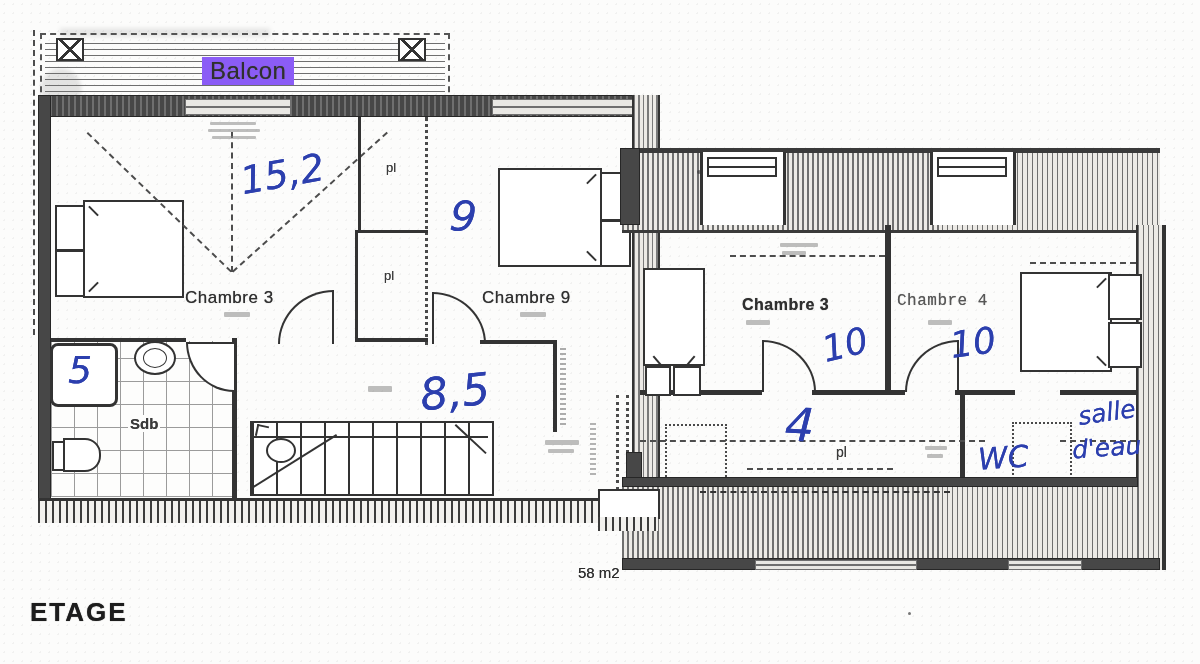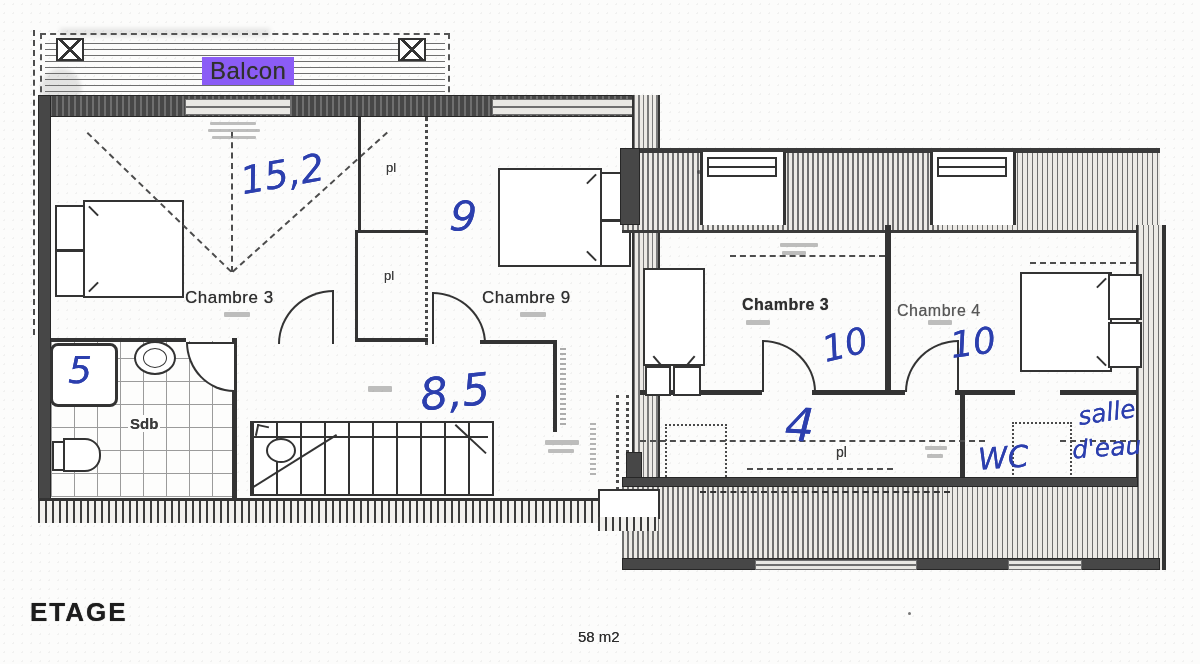--- a/index.html
+++ b/index.html
@@ -177,21 +177,21 @@
   </div>
   <div class="abs box" style="left:645px;top:366px;width:22px;height:26px;"></div>
   <div class="abs box" style="left:673px;top:366px;width:24px;height:26px;"></div>
   <div class="abs lbl" style="left:742px;top:296px;font-weight:bold;">Chambre 3</div>
   <div class="abs smudge" style="left:746px;top:320px;width:24px;height:5px;"></div>
   <div class="abs hw" style="left:822px;top:324px;font-size:36px;transform:rotate(-14deg);">10</div>
   <div class="abs smudge" style="left:780px;top:243px;width:38px;height:4px;"></div>
   <div class="abs smudge" style="left:782px;top:251px;width:24px;height:4px;"></div>
   <div class="abs dashH" style="left:730px;top:255px;width:155px;"></div>
 
-  <div class="abs lbl" style="left:897px;top:302px;opacity:.8;filter:blur(.5px);">Chambre 4</div>
+  <div class="abs lbl" style="left:897px;top:292px;opacity:.8;filter:blur(.5px);font-family:Liberation Mono, monospace;">Chambre 4</div>
   <div class="abs smudge" style="left:928px;top:320px;width:24px;height:5px;"></div>
   <div class="abs hw" style="left:950px;top:322px;font-size:36px;transform:rotate(-8deg);">10</div>
   <div class="abs dashH" style="left:1030px;top:262px;width:106px;"></div>
   <div class="abs bed" style="left:1020px;top:272px;width:88px;height:96px;">
     <div class="pm" style="right:2px;top:8px;transform:rotate(-45deg);"></div>
     <div class="pm" style="right:2px;bottom:8px;transform:rotate(45deg);"></div>
   </div>
   <div class="abs box" style="left:1108px;top:274px;width:30px;height:42px;"></div>
   <div class="abs box" style="left:1108px;top:322px;width:30px;height:42px;"></div>
 
@@ -214,15 +214,15 @@
   <div class="abs wall" style="left:622px;top:558px;width:538px;height:12px;"></div>
   <div class="abs win" style="left:755px;top:560px;width:160px;height:8px;"></div>
   <div class="abs win" style="left:1008px;top:560px;width:72px;height:8px;"></div>
   <div class="abs box" style="left:598px;top:489px;width:58px;height:26px;border-width:2px;"></div>
   <div class="abs ticks" style="left:598px;top:517px;width:60px;height:14px;"></div>
 
   <div class="abs" style="left:697px;top:170px;width:4px;height:4px;background:#333;border-radius:50%;opacity:.6;"></div>
   <div class="abs" style="left:908px;top:612px;width:3px;height:3px;background:#777;border-radius:50%;"></div>
 
   <div class="abs footer-title" style="left:30px;top:597px;">ETAGE</div>
-  <div class="abs footer-area" style="left:578px;top:628px;">58 m2</div>
+  <div class="abs footer-area" style="left:578px;top:564px;">58 m2</div>
 
 </div>
 
 </body></html>

